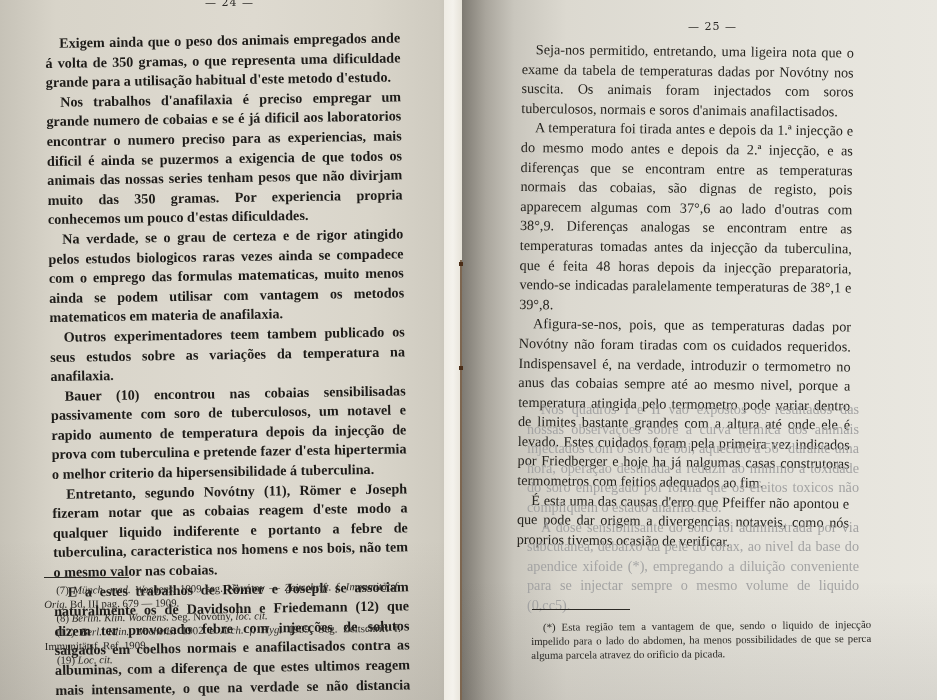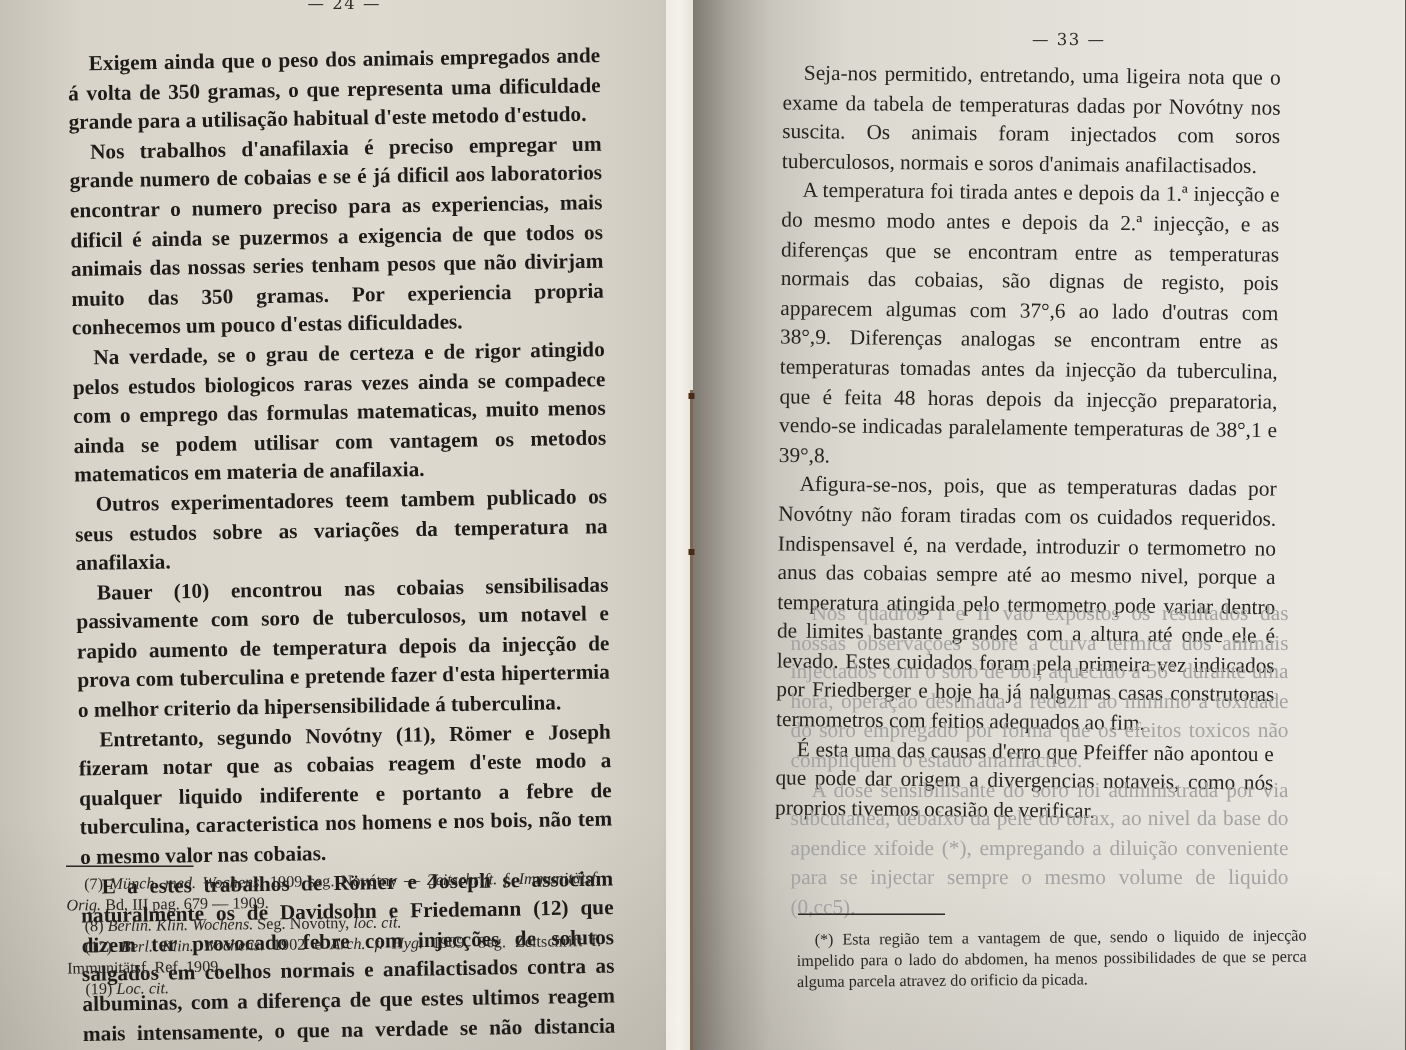--- a/index.html
+++ b/index.html
@@ -111,21 +111,21 @@
     <p class="footnote">
       <span>(12)</span>
       <i>Berl. Klin. Wochens.</i><span> 1902 e </span><i>Arch. f. Hyg.</i><span> 1909. Seg. Zeitschrift f. Immunitätsf. Ref. 1909.</span>
     </p>
     <p class="footnote">
       <span>(19)</span>
       <i>Loc. cit.</i>
     </p>
   </div>
 
-  <div class="page-number right-num">— 33 —</div>
+  <div class="page-number right-num">— 25 —</div>
 
   <div class="text-block right-body">
     <p class="para">Seja-nos permitido, entretando, uma ligeira nota que o exame da tabela de temperaturas dadas por Novótny nos suscita. Os animais foram injectados com soros tuberculosos, normais e soros d'animais anafilactisados.</p>
     <p class="para">A temperatura foi tirada antes e depois da 1.ª injecção e do mesmo modo antes e depois da 2.ª injecção, e as diferenças que se encontram entre as temperaturas normais das cobaias, são dignas de registo, pois apparecem algumas com 37°,6 ao lado d'outras com 38°,9. Diferenças analogas se encontram entre as temperaturas tomadas antes da injecção da tuberculina, que é feita 48 horas depois da injecção preparatoria, vendo-se indicadas paralelamente temperaturas de 38°,1 e 39°,8.</p>
     <p class="para">Afigura-se-nos, pois, que as temperaturas dadas por Novótny não foram tiradas com os cuidados requeridos. Indispensavel é, na verdade, introduzir o termometro no anus das cobaias sempre até ao mesmo nivel, porque a temperatura atingida pelo termometro pode variar dentro de limites bastante grandes com a altura até onde ele é levado. Estes cuidados foram pela primeira vez indicados por Friedberger e hoje ha já nalgumas casas construtoras termometros com feitios adequados ao fim.</p>
     <p class="para">É esta uma das causas d'erro que Pfeiffer não apontou e que pode dar origem a divergencias notaveis, como nós proprios tivemos ocasião de verificar.</p>
   </div>
 
   <div class="text-block right-body2">
     <p class="para">Nos quadros I e II vão expostos os resultados das nossas observações sobre a curva termica dos animais injectados com o soro de boi, aquecido a 56° durante uma hora, operação destinada a reduzir ao minimo a toxidade do soro empregado por forma que os efeitos toxicos não compliquem o estado anafilactico.</p>

